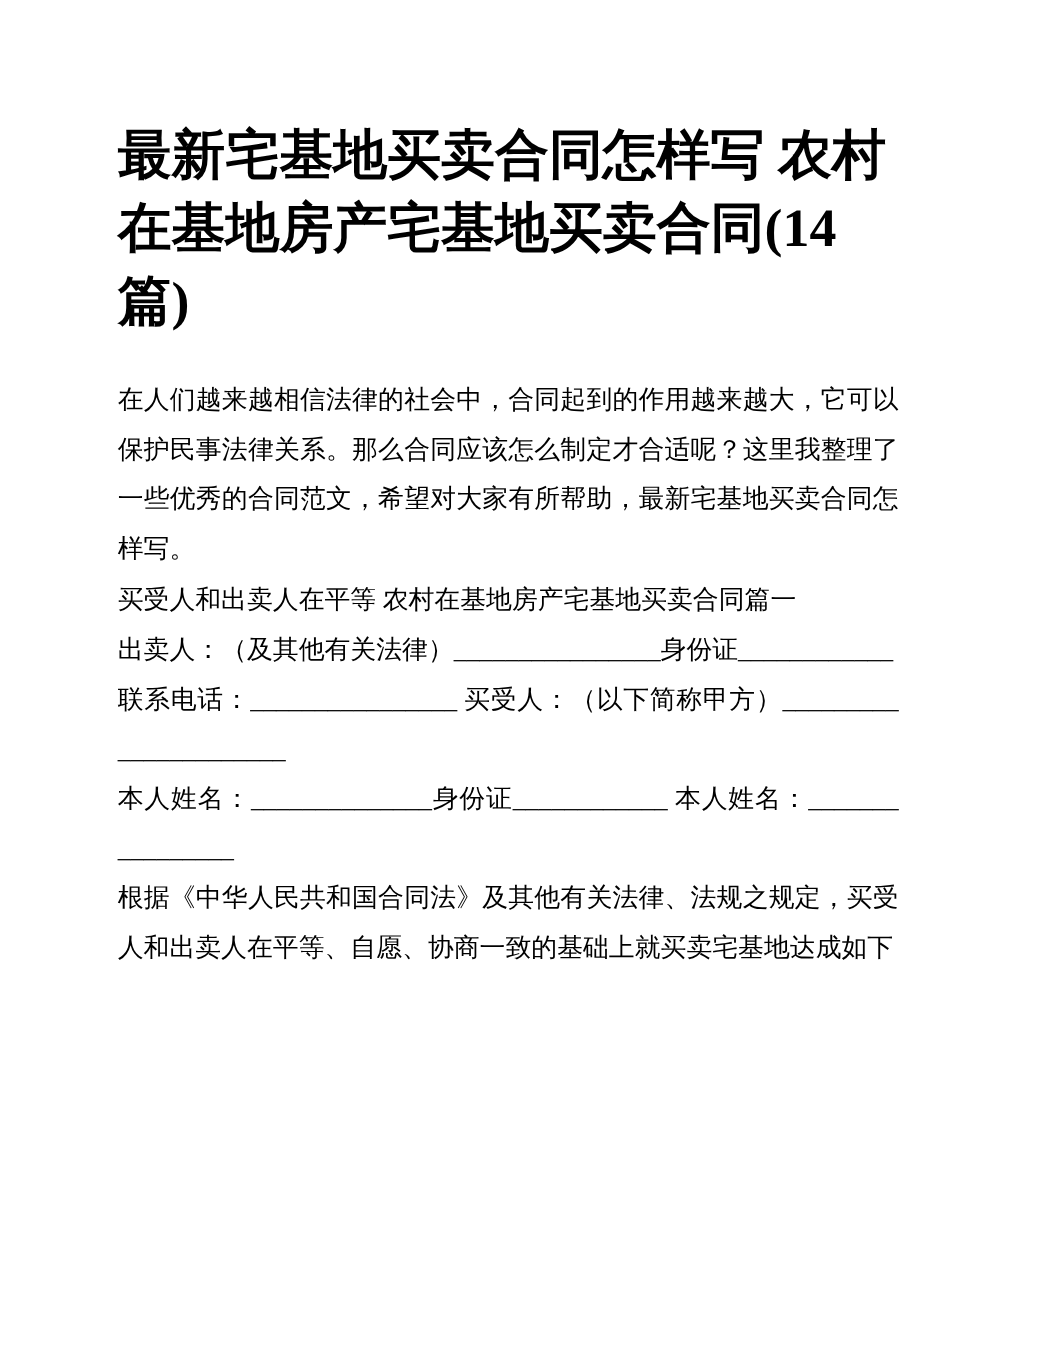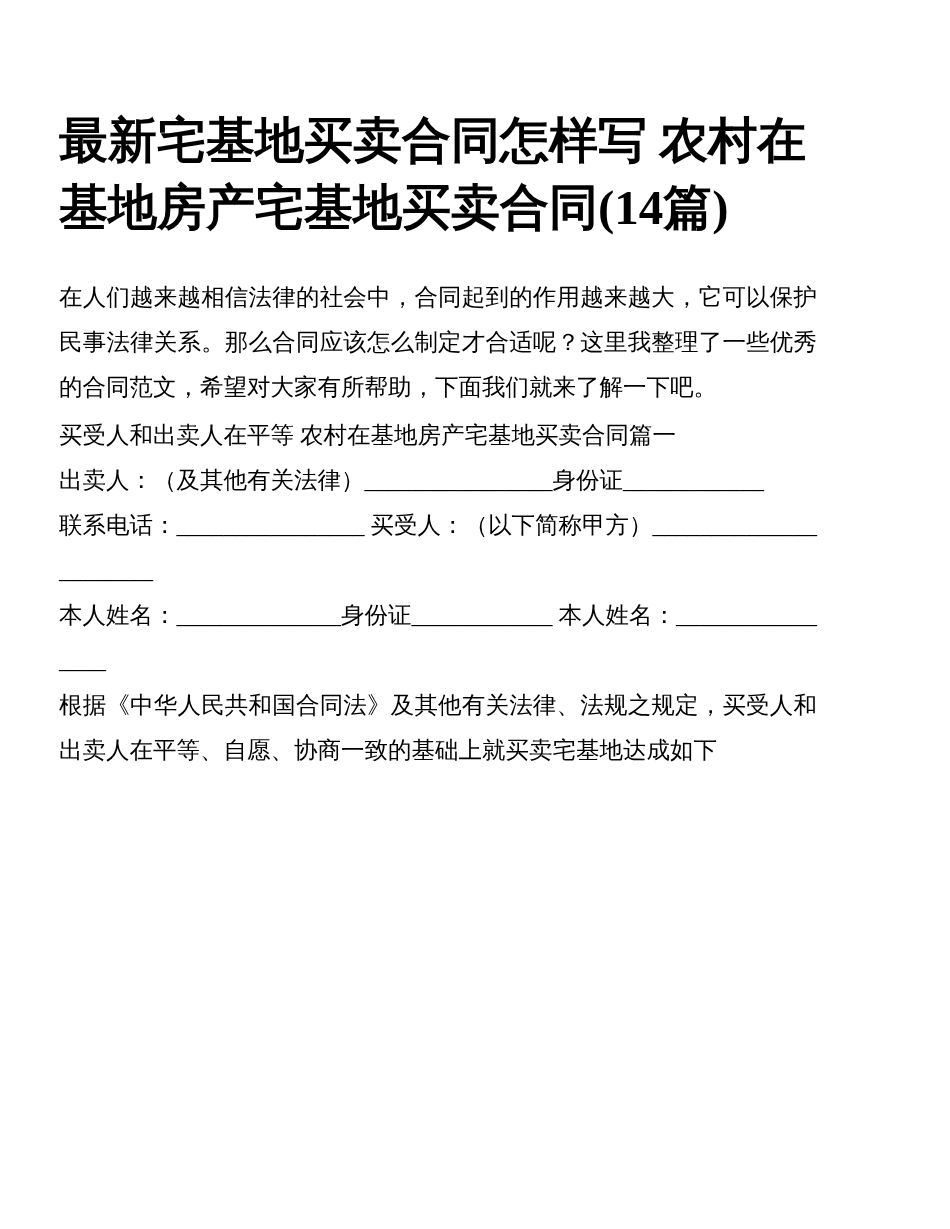--- a/index.html
+++ b/index.html
@@ -11,21 +11,21 @@
     width: 950px;
     height: 1229px;
     font-family: "Liberation Serif", "DejaVu Serif", serif;
     color: #000000;
     overflow: hidden;
   }
   .page {
     box-sizing: border-box;
     width: 950px;
     height: 1229px;
-    padding: 108px 133px 0 59px;
+    padding: 108px 133px 0 107px;
     background: #ffffff;
   }
   .doc-title {
     font-family: "Liberation Serif", "DejaVu Serif", serif;
     font-size: 49px;
     font-weight: 700;
     line-height: 1.36;
     letter-spacing: 0px;
     margin: 0 0 34px 0;
     color: #000000;
@@ -49,20 +49,20 @@
     margin-bottom: 2px;
   }
 </style>
 </head>
 <body>
 
 <div class="page">
   <h1 class="doc-title">最新宅基地买卖合同怎样写 农村在基地房产宅基地买卖合同(14篇)</h1>
 
   <div class="body-block">
-    <p class="para intro">在人们越来越相信法律的社会中，合同起到的作用越来越大，它可以保护民事法律关系。那么合同应该怎么制定才合适呢？这里我整理了一些优秀的合同范文，希望对大家有所帮助，下面我们就来了解一下吧。</p>
+    <p class="para intro">在人们越来越相信法律的社会中，合同起到的作用越来越大，它可以保护民事法律关系。那么合同应该怎么制定才合适呢？这里我整理了一些优秀的合同范文，希望对大家有所帮助，最新宅基地买卖合同怎样写。</p>
     <p class="para">买受人和出卖人在平等 农村在基地房产宅基地买卖合同篇一</p>
     <p class="para">出卖人：（及其他有关法律）________________身份证____________</p>
     <p class="para">联系电话：________________ 买受人：（以下简称甲方）______________________</p>
     <p class="para">本人姓名：______________身份证____________ 本人姓名：________________</p>
     <p class="para">根据《中华人民共和国合同法》及其他有关法律、法规之规定，买受人和出卖人在平等、自愿、协商一致的基础上就买卖宅基地达成如下</p>
   </div>
 </div>
 
 </body></html>

